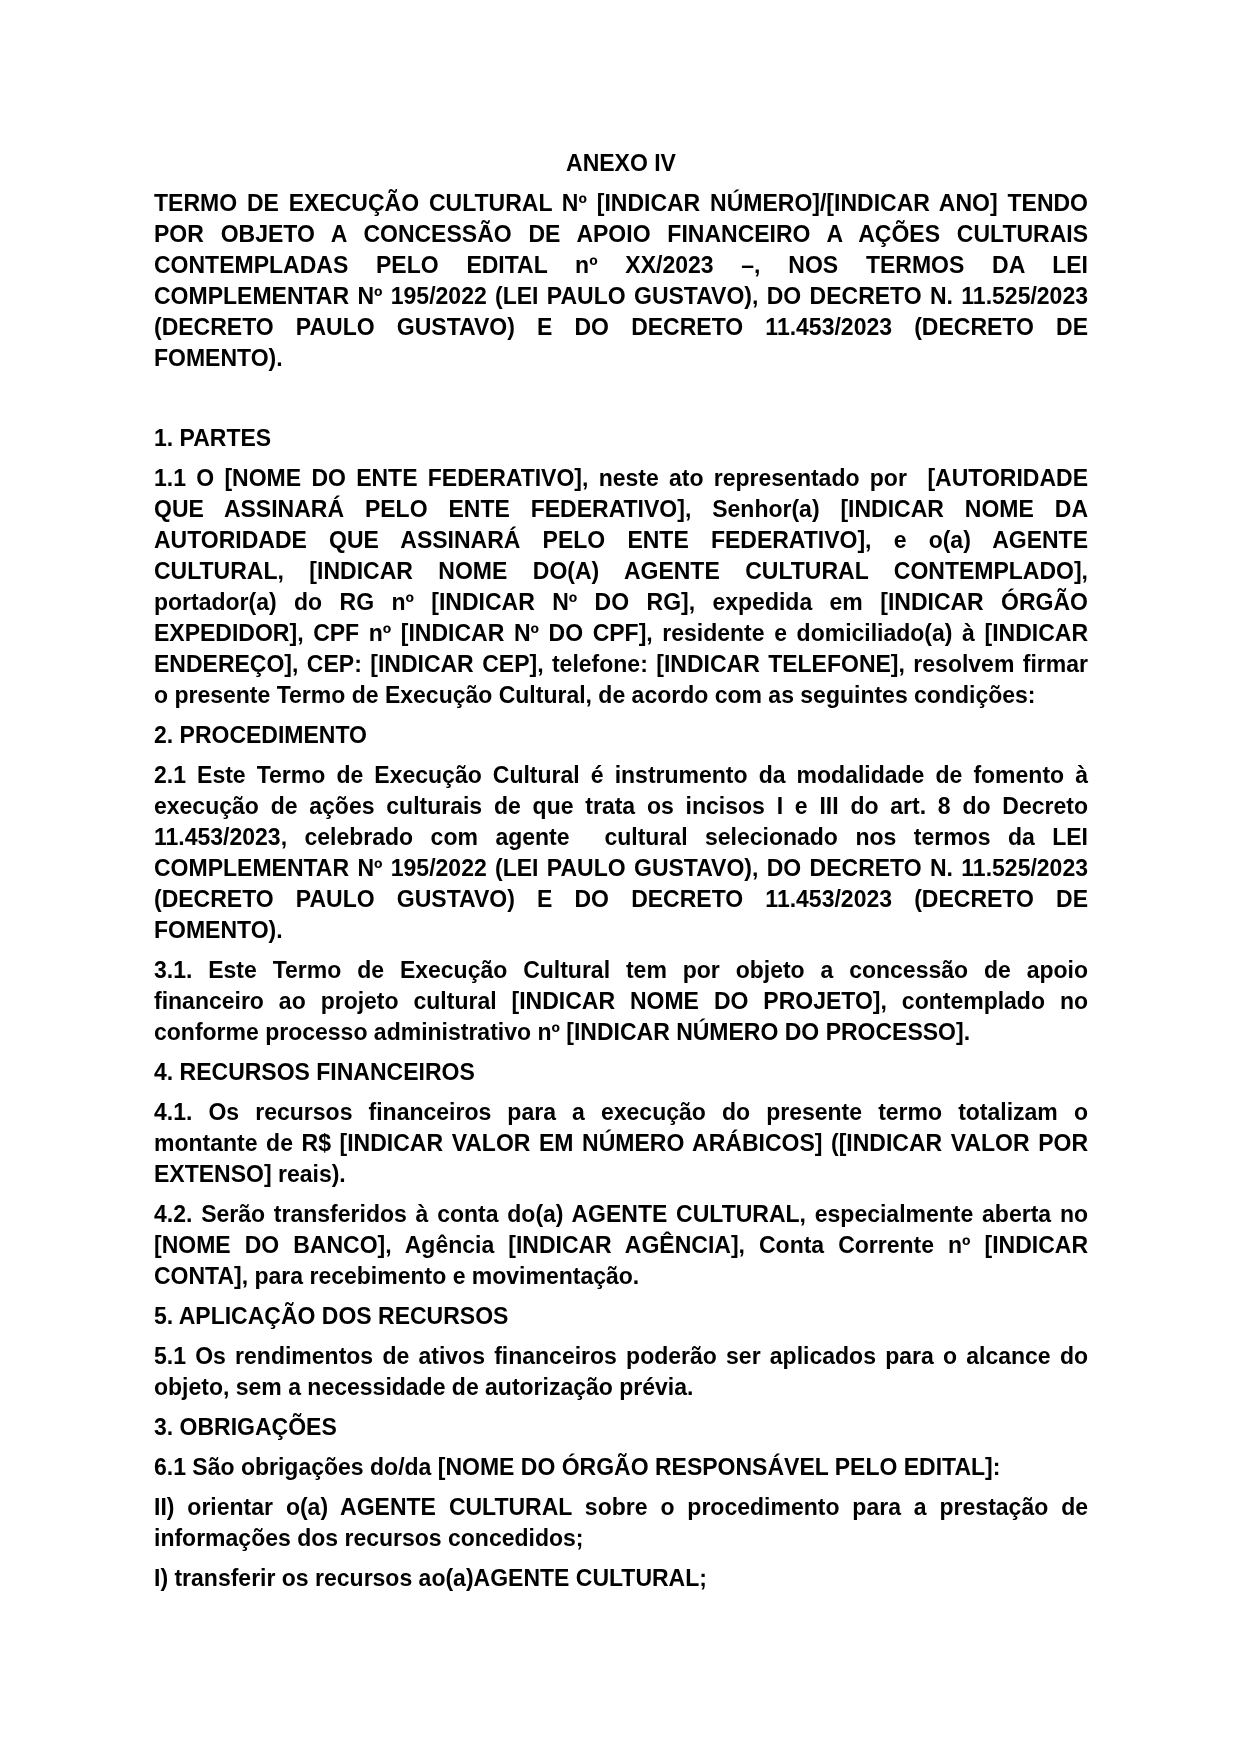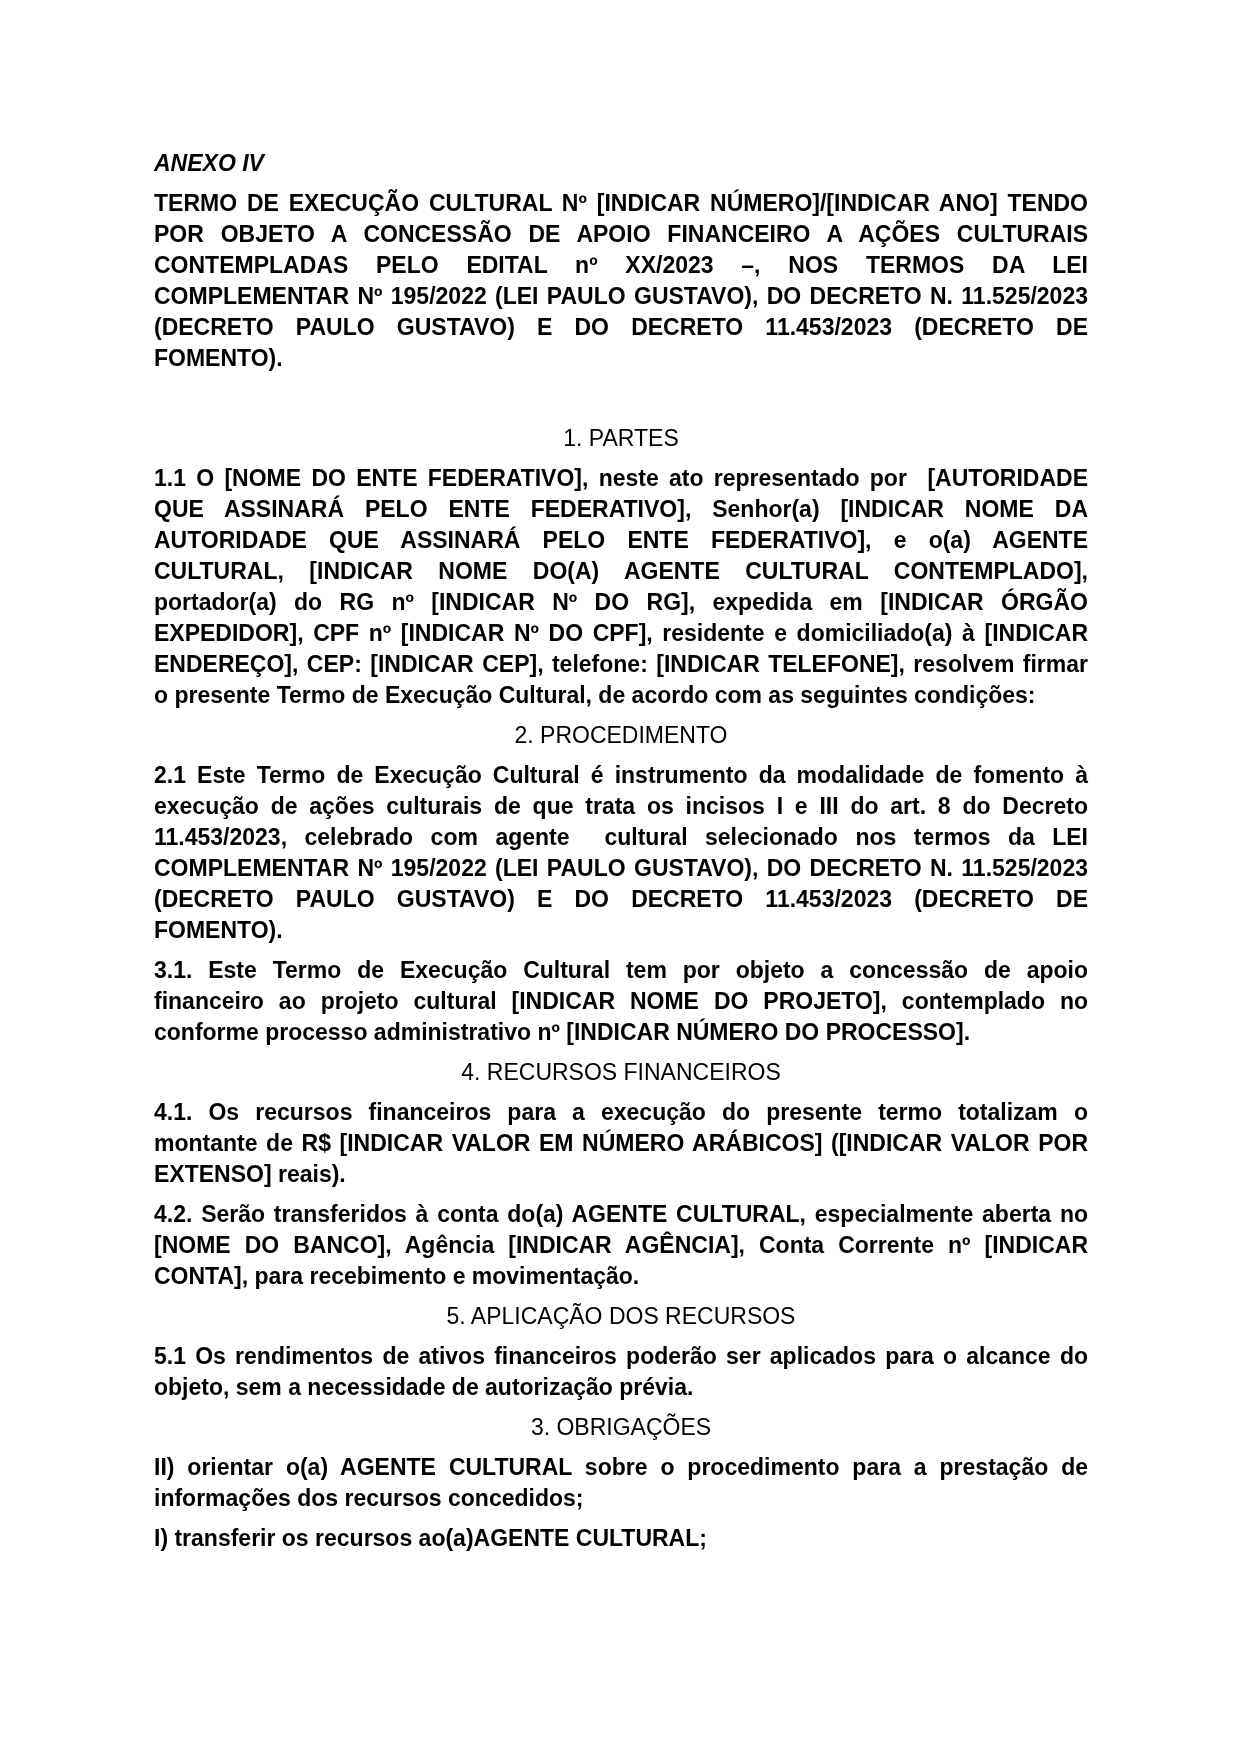--- a/index.html
+++ b/index.html
@@ -23,25 +23,25 @@
   }
   .page h1, .page h2, .page h3, .page p {
     margin: 0 0 9px 0;
     font-size: 23px;
     line-height: 31px;
     -webkit-hyphens: none;
     hyphens: none;
   }
   h1.doc-title, h2.doc-title {
     font-weight: bold;
-    font-style: italic;
+    text-align: center;
   }
   h3.section-heading {
-    font-weight: normal;
-    text-align: center;
+    font-weight: bold;
+    text-align: left;
   }
   p.body-paragraph {
     font-weight: bold;
     text-align: justify;
     text-justify: inter-word;
   }
   .blank-line {
     height: 31px;
     margin-bottom: 9px;
   }
@@ -78,17 +78,18 @@
     <p class="body-paragraph">4.2. Serão transferidos à conta do(a) AGENTE CULTURAL, especialmente aberta no [NOME DO BANCO], Agência [INDICAR AGÊNCIA], Conta Corrente nº [INDICAR CONTA], para recebimento e movimentação.</p>
   </section>
 
   <section>
     <h3 class="section-heading">5. APLICAÇÃO DOS RECURSOS</h3>
     <p class="body-paragraph">5.1 Os rendimentos de ativos financeiros poderão ser aplicados para o alcance do objeto, sem a necessidade de autorização prévia.</p>
   </section>
 
   <section>
     <h3 class="section-heading">3. OBRIGAÇÕES</h3>
+    <p class="body-paragraph">6.1 São obrigações do/da [NOME DO ÓRGÃO RESPONSÁVEL PELO EDITAL]:</p>
     <p class="body-paragraph">II) orientar o(a) AGENTE CULTURAL sobre o procedimento para a prestação de informações dos recursos concedidos;</p>
     <p class="body-paragraph">I) transferir os recursos ao(a)AGENTE CULTURAL;</p>
   </section>
 
 </div>
 
 </body></html>

